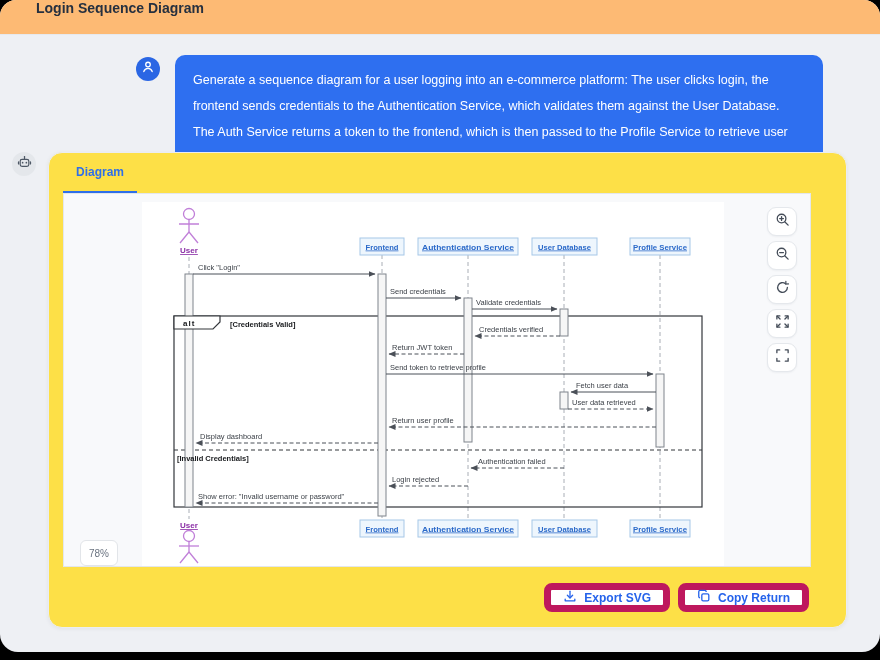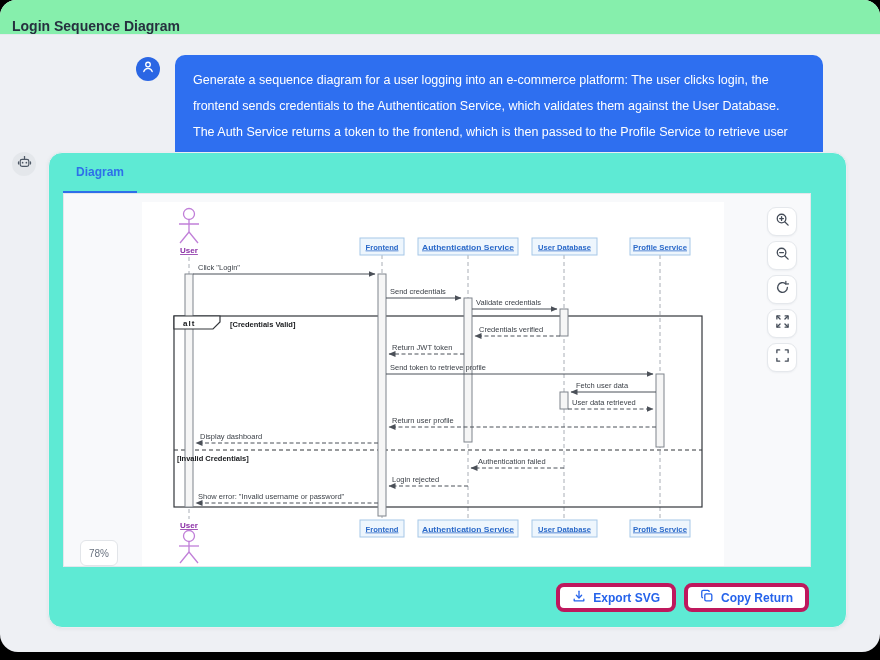--- a/index.html
+++ b/index.html
@@ -2,22 +2,22 @@
 <html><head>
 <meta charset="utf-8">
 <style>
   * { margin:0; padding:0; box-sizing:border-box; }
   html,body { width:880px; height:660px; background:#000; font-family:"Liberation Sans", sans-serif; }
   .window {
     position:absolute; left:0; top:0; width:880px; height:652px;
     background:#eef0f4; border-radius:16px 16px 18px 18px; overflow:hidden;
   }
   .titlebar {
-    height:35px; background:#86efac; border-bottom:1px solid #e6e9ee;
-    display:flex; align-items:flex-end; padding-left:12px;
+    height:35px; background:#fdba74; border-bottom:1px solid #e6e9ee;
+    display:flex; align-items:flex-start; padding-left:36px;
   }
   .titlebar .title { font-size:14px; font-weight:700; color:#26303f; }
 
   
   .user-avatar {
     position:absolute; left:136px; top:57px; width:24px; height:24px; border-radius:50%;
     background:#2a66e4; display:flex; align-items:center; justify-content:center;
   }
   .bubble {
     position:absolute; left:175px; top:55px; width:648px;
@@ -26,21 +26,21 @@
   }
 
   .bot-avatar {
     position:absolute; left:12px; top:152px; width:24px; height:24px; border-radius:50%;
     background:#e4e7eb; display:flex; align-items:center; justify-content:center;
   }
 
   
   .card {
     position:absolute; left:48px; top:152px; width:799px; height:476px;
-    background:#5eead4; border:1px solid #ebedf1; border-radius:14px;
+    background:#fde047; border:1px solid #ebedf1; border-radius:14px;
     box-shadow:0 1px 4px rgba(20,30,50,.06);
   }
   .tabbar { position:absolute; left:14px; top:0; height:40px; display:flex; }
   .tab {
     padding:0 13px; line-height:39px; font-size:12px; color:#57606d; cursor:pointer;
     border-bottom:2.5px solid transparent;
   }
   .tab.active { color:#2e6fe9; font-weight:700; border-bottom-color:#2e6fe9; }
 
   .viewport {
@@ -70,21 +70,21 @@
   .zoom-badge {
     position:absolute; left:16px; top:346px; height:19px; padding:12px 8px;
     background:#fff; border:1px solid #e2e5e9; border-radius:6px;
     font-size:10px; color:#6a7380; display:flex; align-items:center;
   }
 
   .actions {
     position:absolute; right:37px; top:430px; display:flex; gap:8px;
   }
   .abtn {
-    height:29px; padding:0 12px; background:#fff; border:4px solid #be185d; border-radius:8px;
+    height:29px; padding:0 12px; background:#fff; border:7px solid #be185d; border-radius:8px;
     color:#2563eb; font-size:12px; font-weight:600; display:flex; align-items:center; gap:7px;
     cursor:pointer;
   }
 </style>
 </head>
 <body>
 
 <div class="window">
 
   <div class="titlebar">

